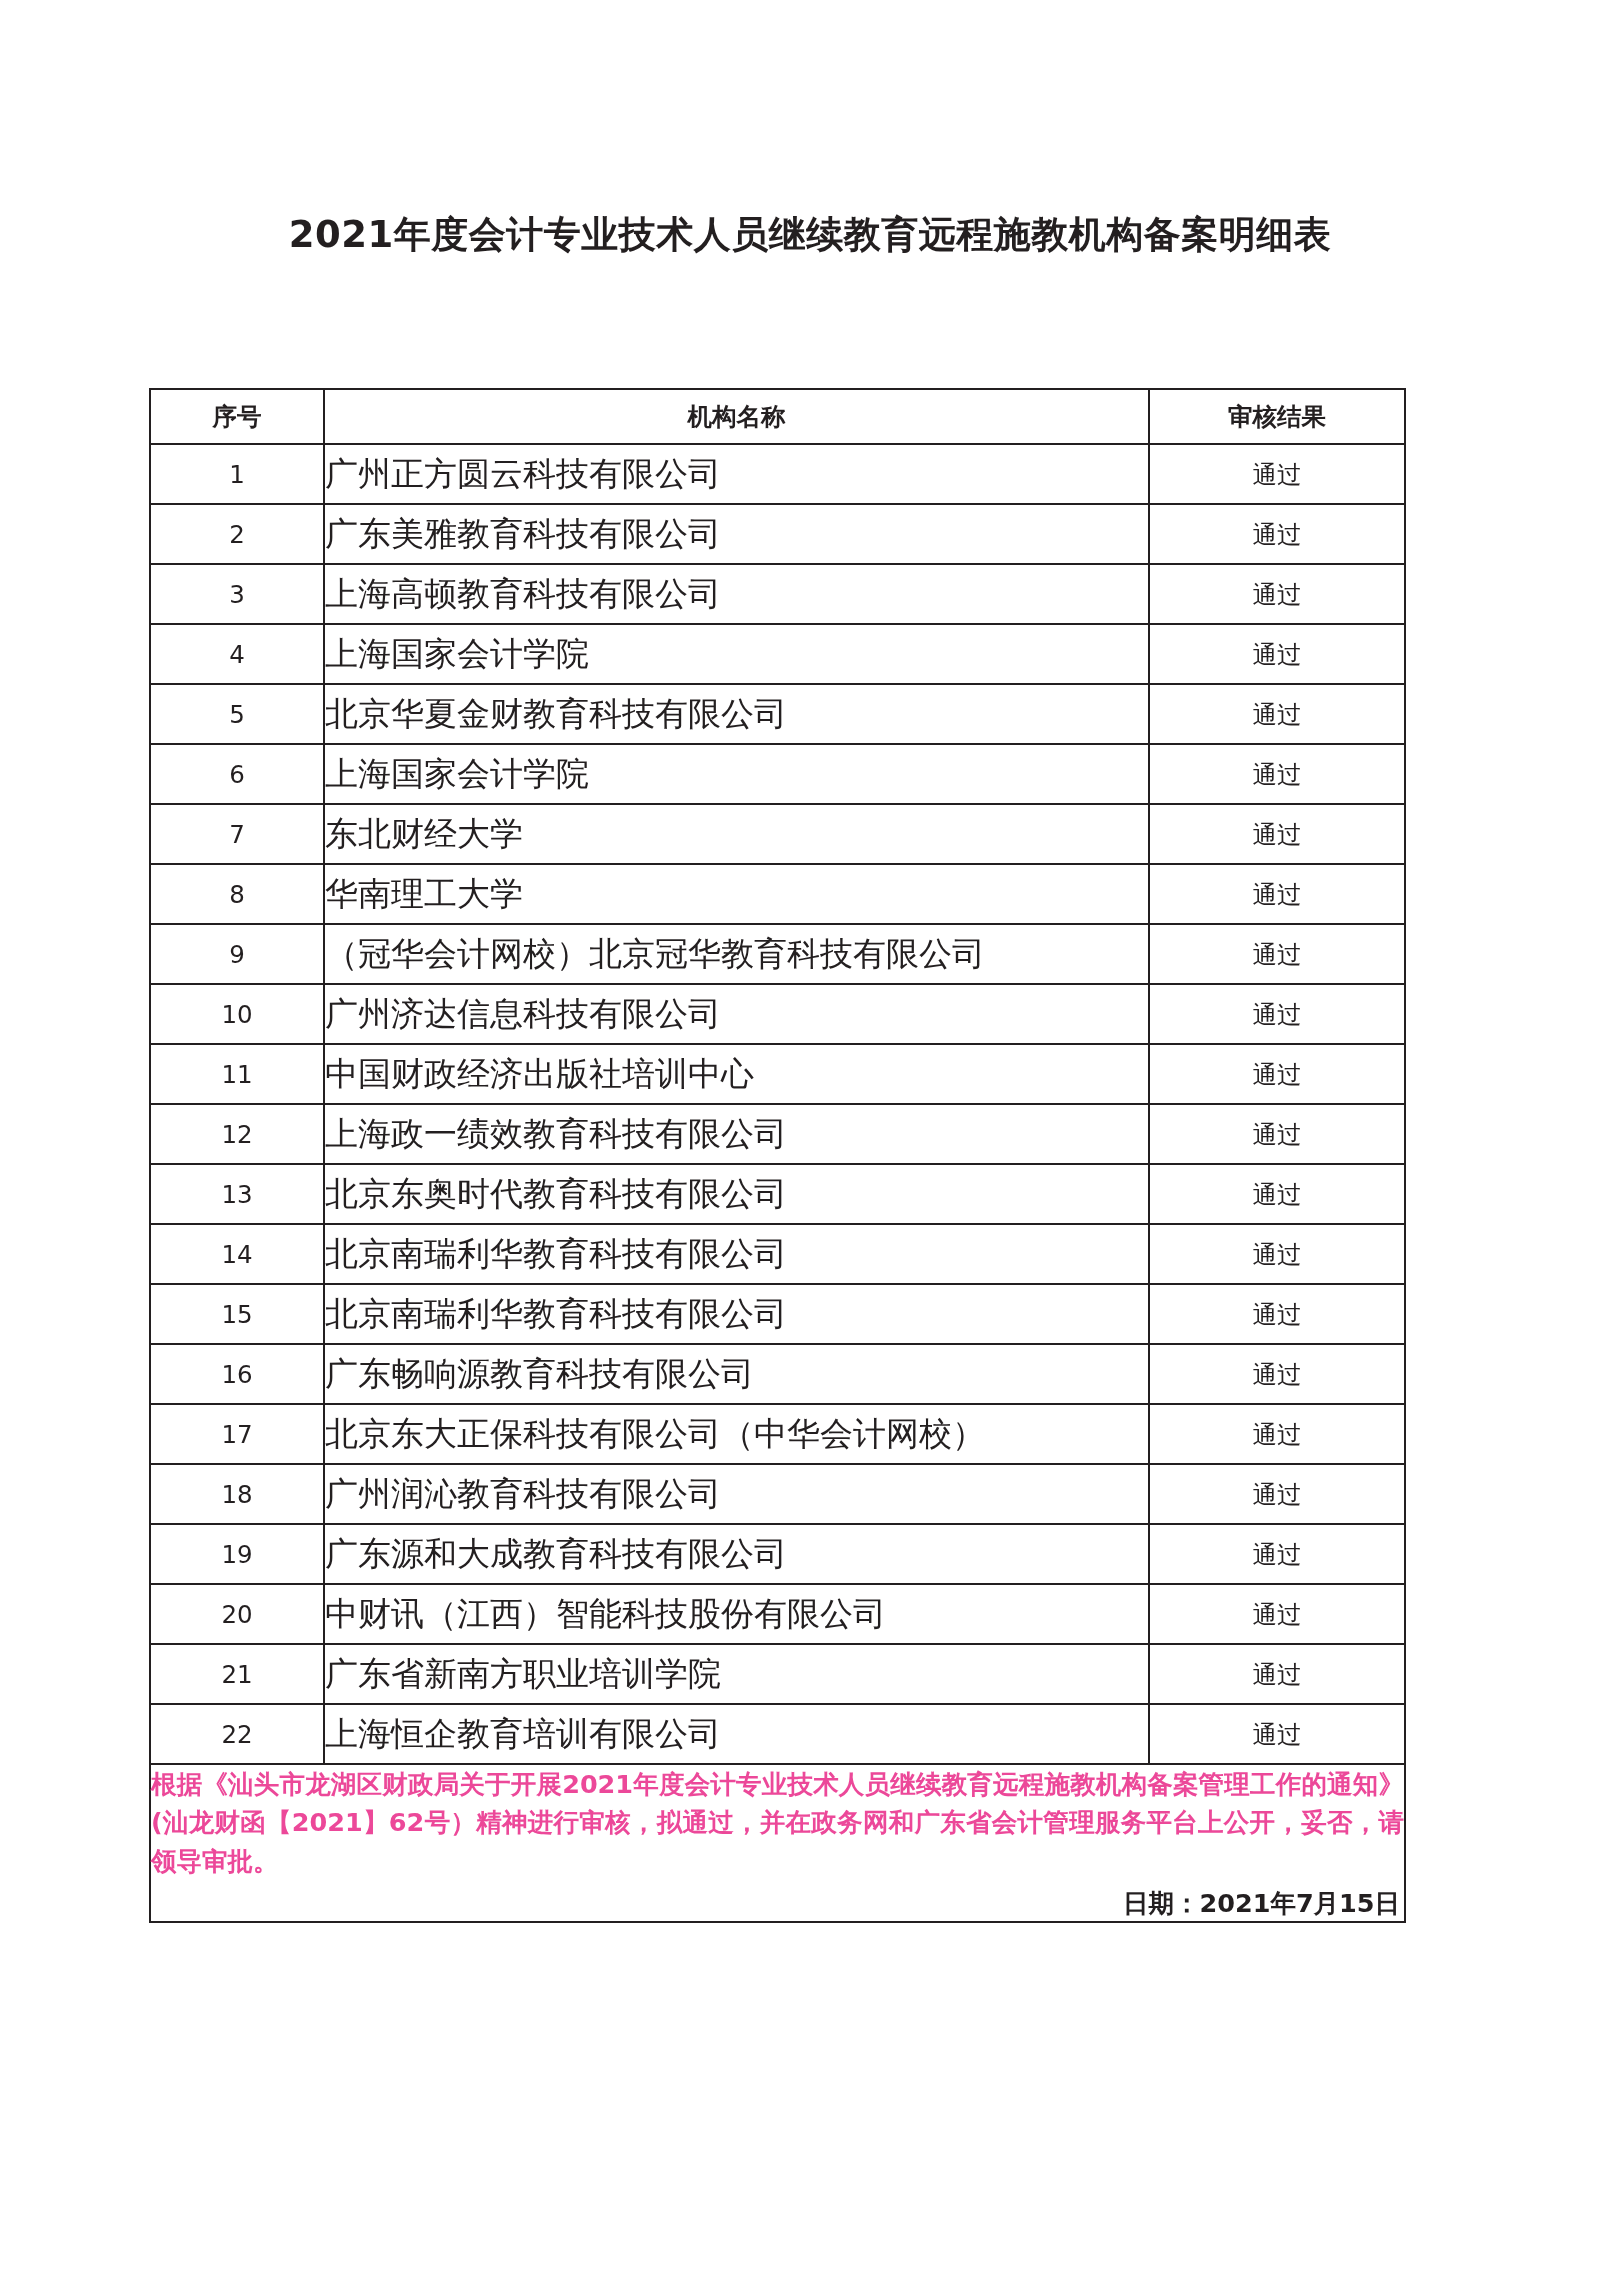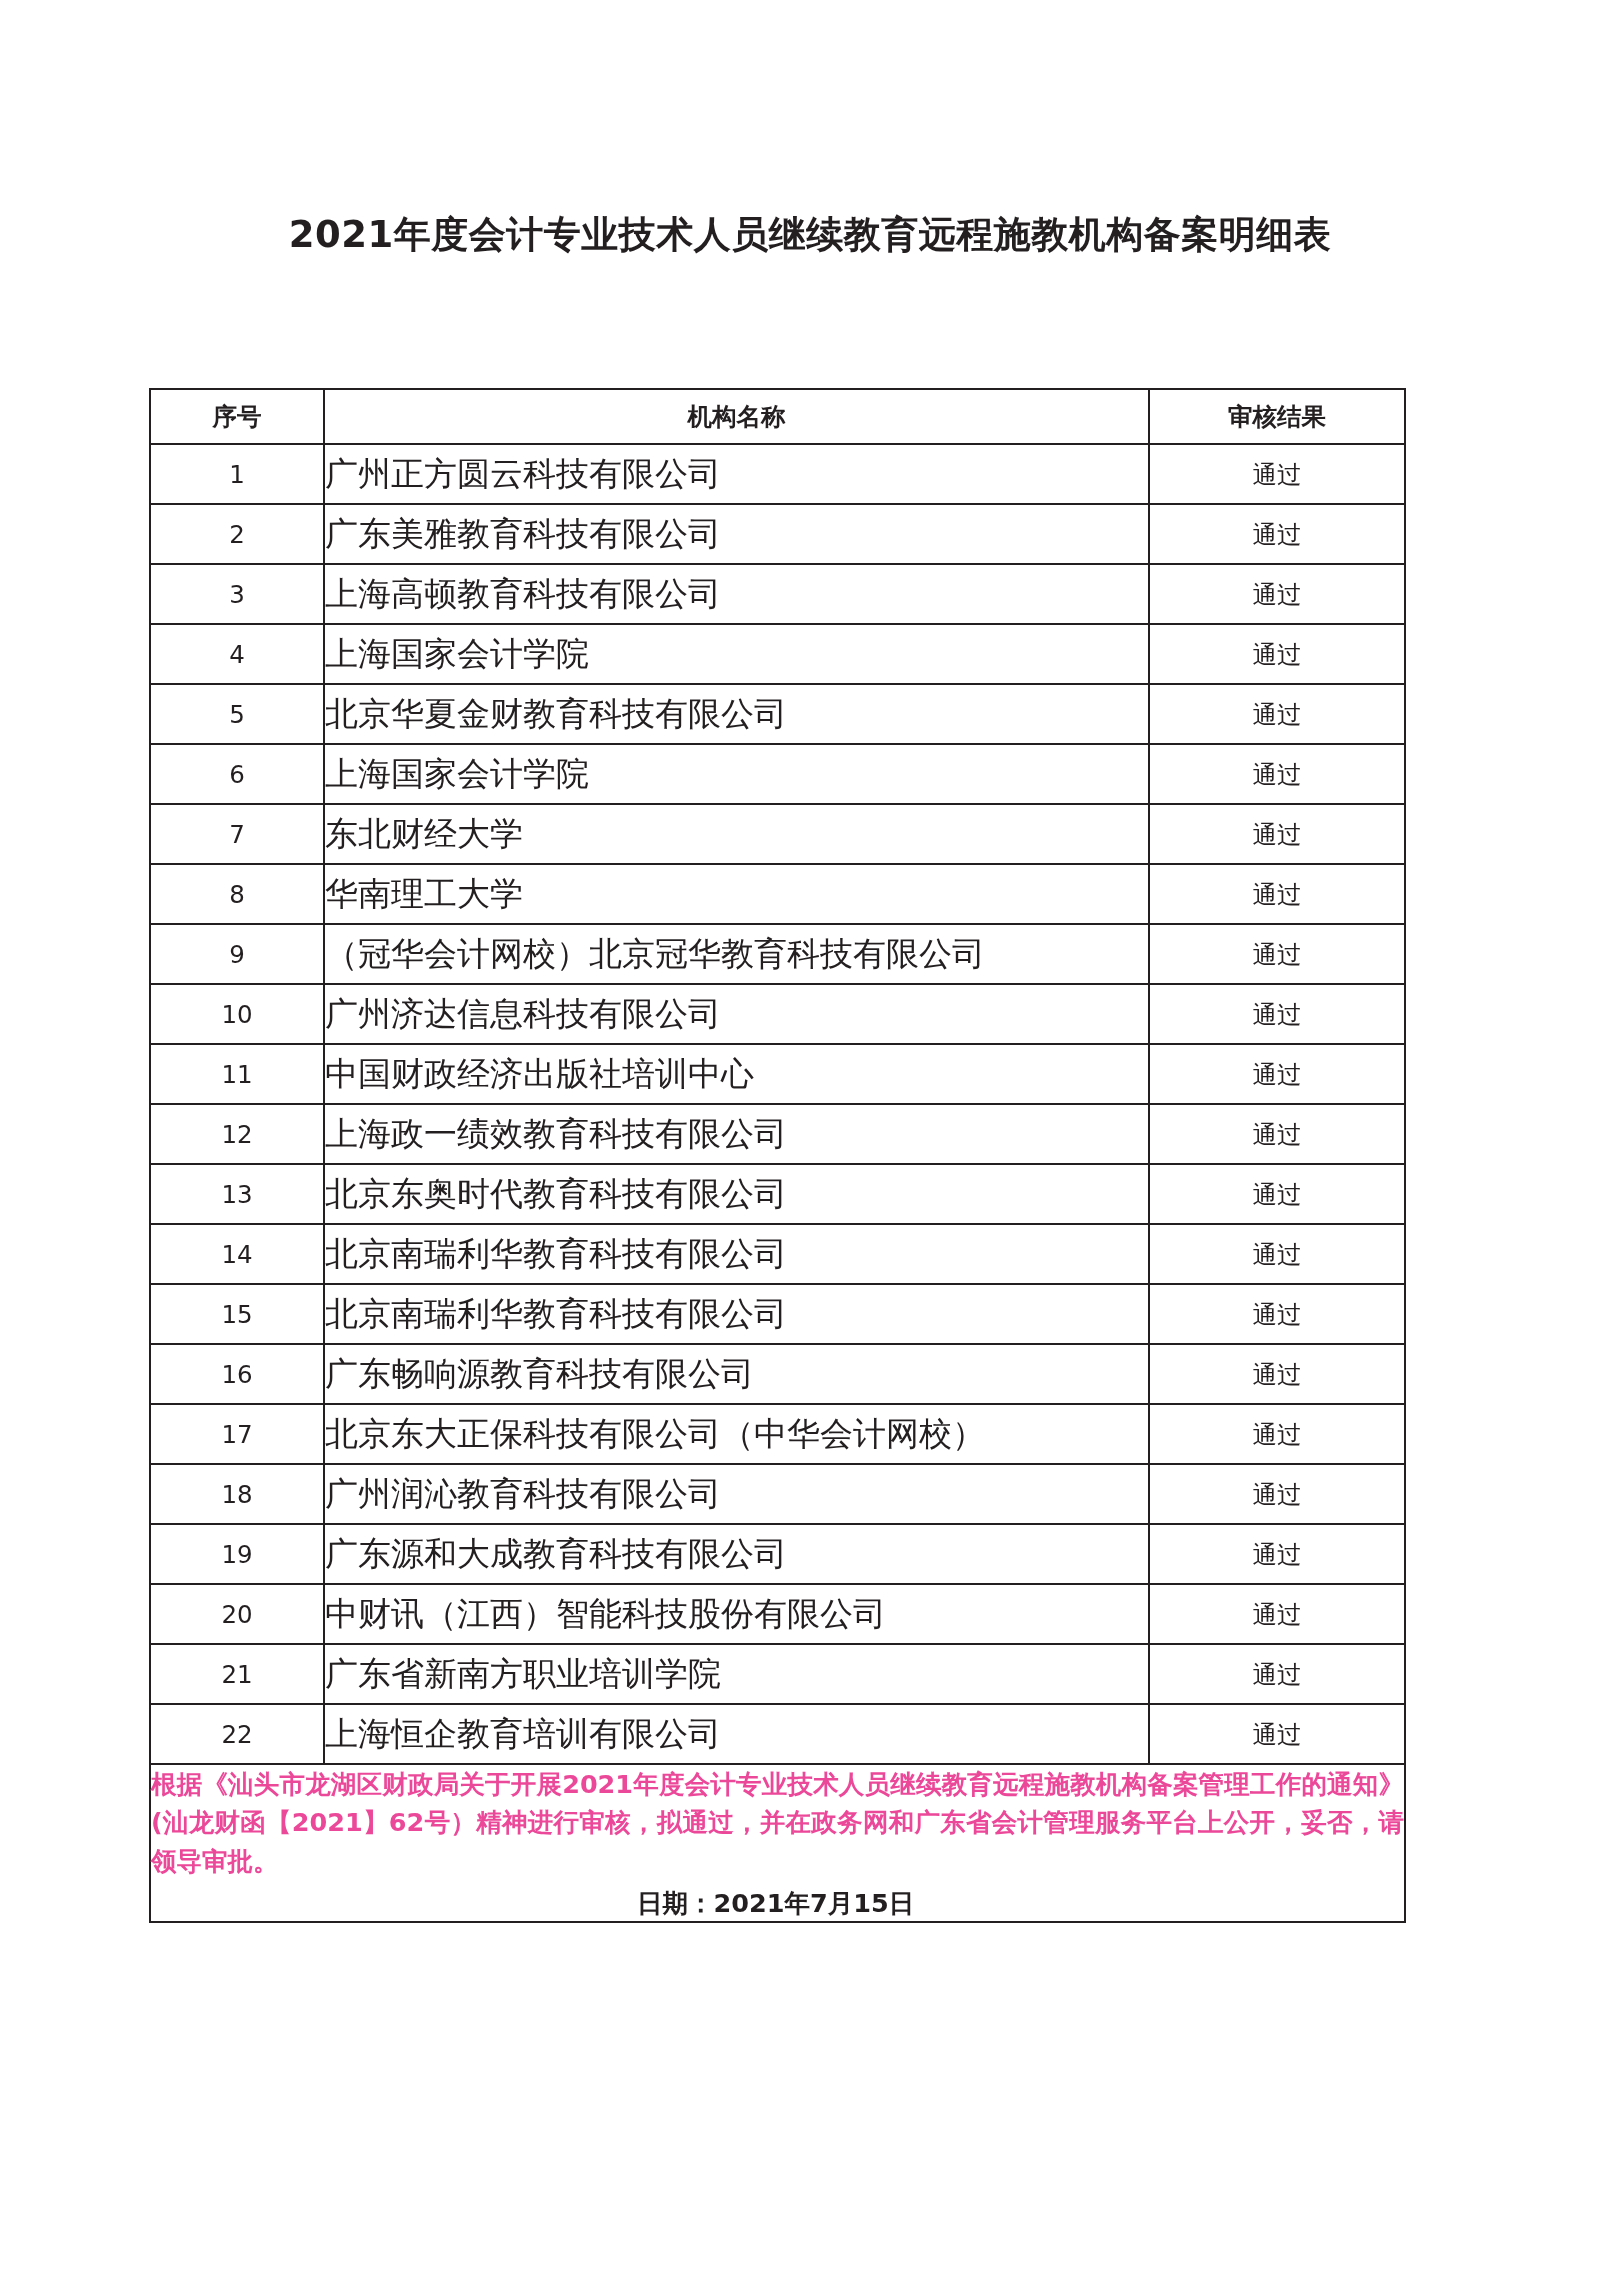--- a/index.html
+++ b/index.html
@@ -111,21 +111,21 @@
     text-align: justify;
     text-justify: inter-character;
     word-break: break-all;
   }
 
   .footer-date {
     margin-top: 5.9px;
     font-size: 25.5px;
     font-weight: bold;
     color: #231f20;
-    text-align: center;
+    text-align: right;
     padding-right: 3.9px;
   }
 </style>
 </head>
 <body>
 
 <div class="page">
 
   <div class="doc-title">2021年度会计专业技术人员继续教育远程施教机构备案明细表</div>
 

